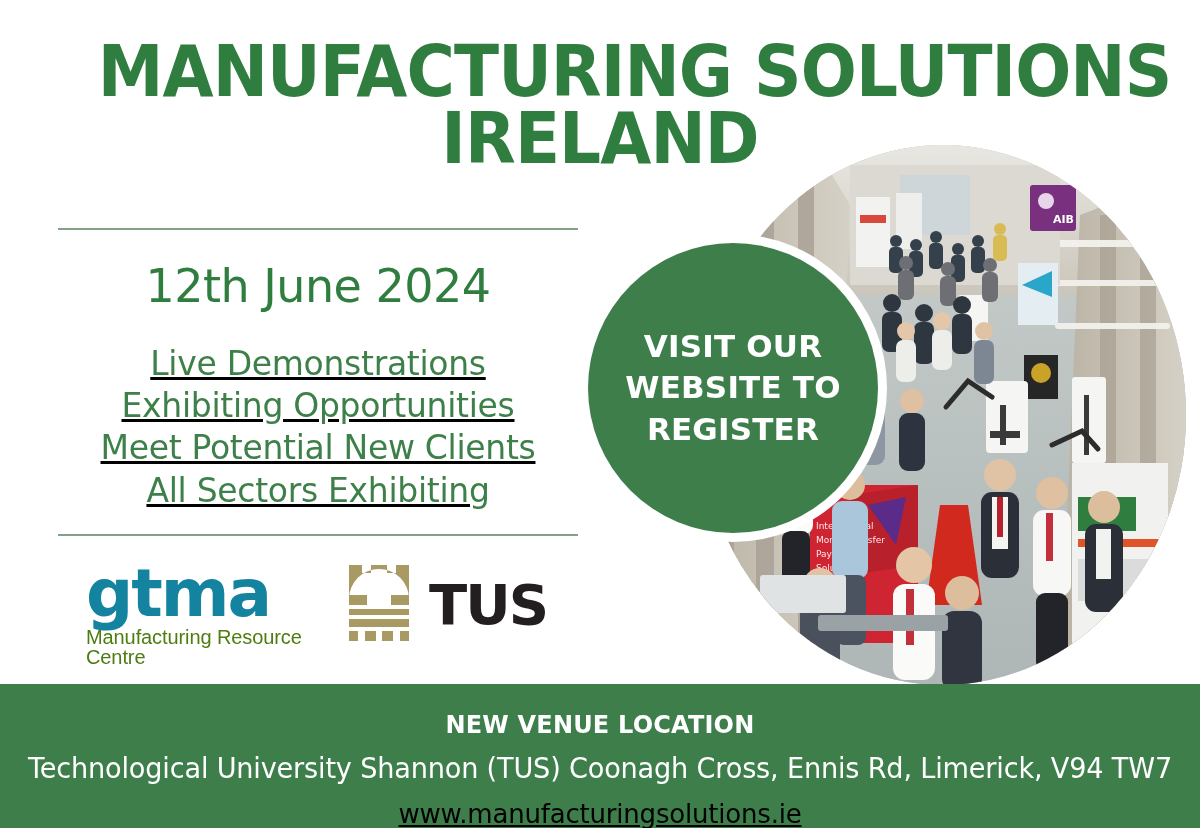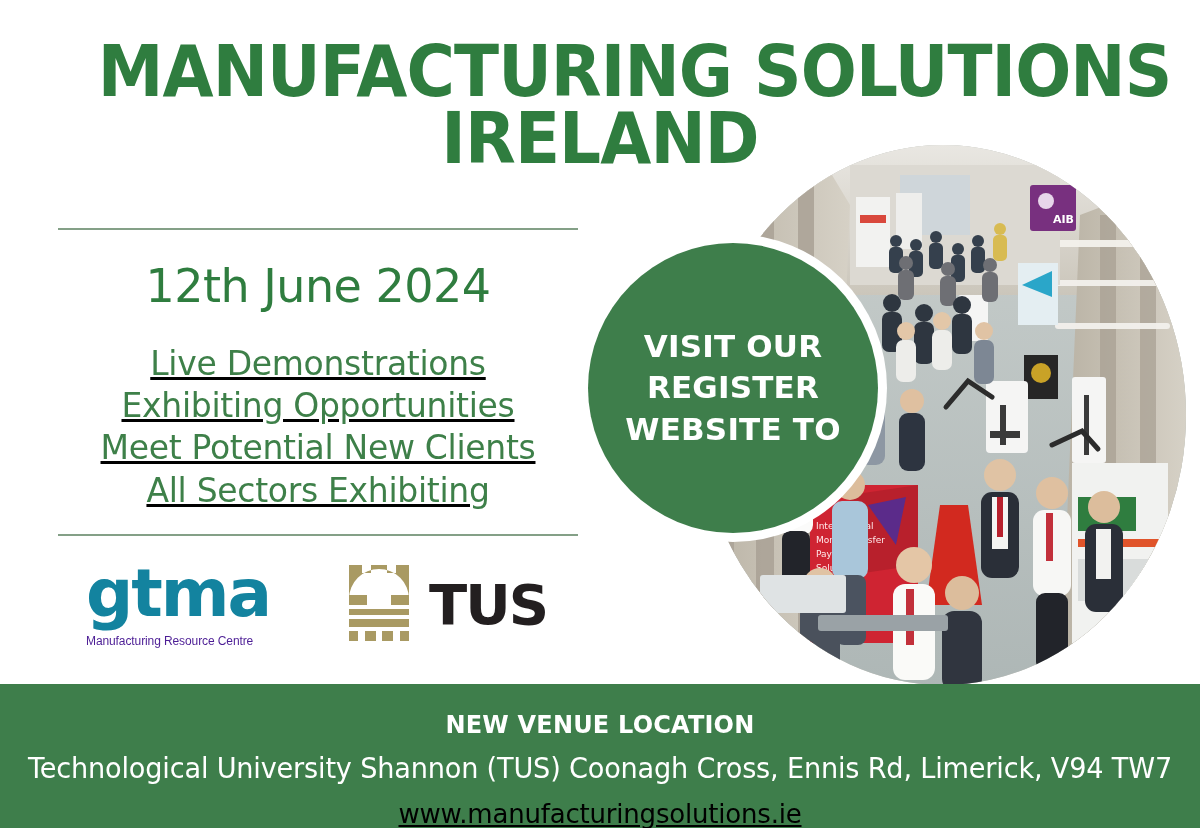--- a/index.html
+++ b/index.html
@@ -102,26 +102,25 @@
     display: block;
     color: #13839f;
     font-family: "DejaVu Sans", sans-serif;
     font-weight: 700;
     font-size: 66px;
     line-height: 1;
     letter-spacing: -2px;
   }
   .gtma-tag {
     display: block;
-    color: #4c1d95;
+    color: #4d7c0f;
     font-family: "Liberation Sans", sans-serif;
     font-weight: 400;
-    font-size: 12px;
-    line-height: 1;
-    margin-top: 8px;
+    font-size: 20px;
+    line-height: 1;
     letter-spacing: -0.1px;
   }
   .tus {
     position: absolute;
     left: 285px;
     top: 10px;
     display: flex;
     align-items: center;
     gap: 14px;
   }
@@ -458,22 +457,22 @@
       <g fill="#dfe3e4">
         <rect x="60" y="430" width="86" height="38" rx="3"></rect>
         <rect x="118" y="470" width="130" height="16" rx="3" fill="#9aa2a6"></rect>
       </g>
     </svg>
   </div>
 
   <div class="badge">
     <div class="badge-text">
       <span>VISIT OUR</span>
+      <span>WEBSITE TO</span>
       <span>REGISTER</span>
-      <span>WEBSITE TO</span>
     </div>
   </div>
 
   <div class="footer">
     <div class="footer-heading">NEW VENUE LOCATION</div>
     <div class="footer-address">Technological University Shannon (TUS) Coonagh Cross, Ennis Rd, Limerick, V94 TW7</div>
     <a class="footer-url" href="#">www.manufacturingsolutions.ie</a>
   </div>
 
 </div>

